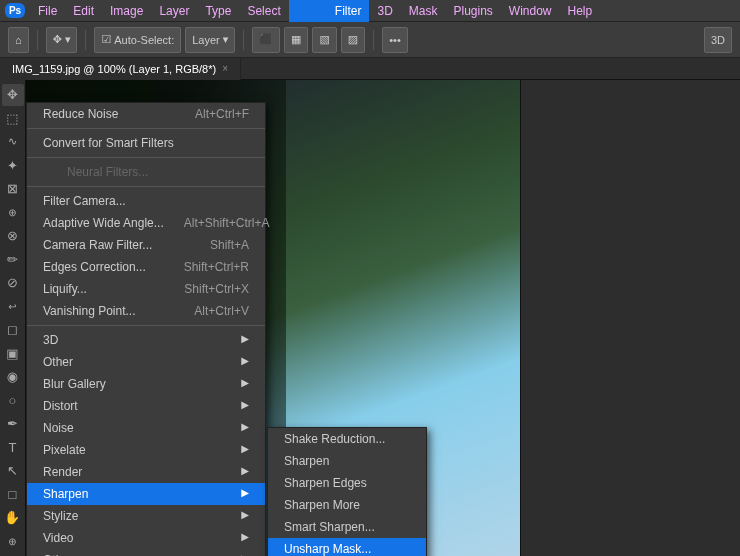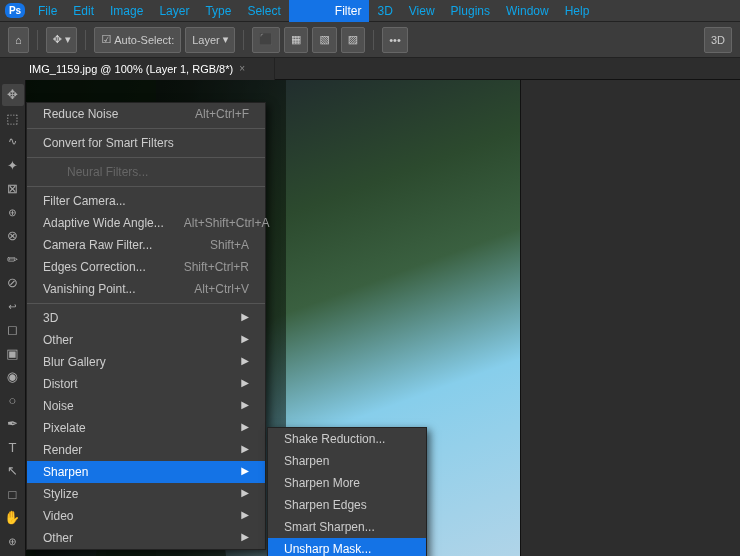--- a/index.html
+++ b/index.html
@@ -35,21 +35,21 @@
     .ps-icon {
       background: #1473e6;
       color: white;
       font-size: 10px;
       font-weight: bold;
       padding: 2px 4px;
       border-radius: 6px;
     }
     .menu-item {
       padding: 2px 8px;
-      color: #0ea5e9;
+      color: #f0abfc;
       cursor: pointer;
       height: 22px;
       display: flex;
       align-items: center;
       font-size: 12px;
     }
     .menu-item.filter-active {
       background: #1473e6;
       color: white;
       padding-left: 46px;
@@ -88,21 +88,21 @@
     
     .tab-bar {
       height: 22px;
       background: #2d2d2d;
       display: flex;
       align-items: center;
       border-bottom: 1px solid #111;
     }
     .tab {
       height: 22px;
-      padding: 0 29px;
+      padding: 0 12px;
       background: #404040;
       border-right: 1px solid #222;
       display: flex;
       align-items: center;
       color: #bbb;
       font-size: 11px;
       cursor: pointer;
     }
     .tab.active {
       background: #2d2d2d;
@@ -256,21 +256,21 @@
     <span class="ps-icon">Ps</span>
   </div>
   <div class="menu-item">File</div>
   <div class="menu-item">Edit</div>
   <div class="menu-item">Image</div>
   <div class="menu-item">Layer</div>
   <div class="menu-item">Type</div>
   <div class="menu-item">Select</div>
   <div class="menu-item filter-active">Filter</div>
   <div class="menu-item">3D</div>
-  <div class="menu-item">View</div>
+  <div class="menu-item">Mask</div>
   <div class="menu-item">Plugins</div>
   <div class="menu-item">Window</div>
   <div class="menu-item">Help</div>
 </div>
 
 <div class="toolbar">
   <div class="toolbar-btn">
     <span>⌂</span>
   </div>
   <div class="toolbar-separator"></div>
@@ -426,20 +426,24 @@
         <span>Adaptive Wide Angle...</span>
         <span class="shortcut">Alt+Shift+Ctrl+A</span>
       </div>
       <div class="dropdown-item">
         <span>Camera Raw Filter...</span>
         <span class="shortcut">Shift+A</span>
       </div>
       <div class="dropdown-item">
         <span>Edges Correction...</span>
         <span class="shortcut">Shift+Ctrl+R</span>
+      </div>
+      <div class="dropdown-item">
+        <span>Liquify...</span>
+        <span class="shortcut">Shift+Ctrl+X</span>
       </div>
       <div class="dropdown-item">
         <span>Vanishing Point...</span>
         <span class="shortcut">Alt+Ctrl+V</span>
       </div>
       <div class="dropdown-separator"></div>
       <div class="dropdown-item">
         <span>3D</span>
         <span class="submenu-arrow">▶</span>
       </div>
@@ -485,24 +489,24 @@
       </div>
 
       <div class="sharpen-submenu" style="top: 324px;">
         <div class="dropdown-item">
           <span>Shake Reduction...</span>
         </div>
         <div class="dropdown-item">
           <span>Sharpen</span>
         </div>
         <div class="dropdown-item">
-          <span>Sharpen More</span>
+          <span>Sharpen Edges</span>
         </div>
         <div class="dropdown-item">
-          <span>Sharpen Edges</span>
+          <span>Sharpen More</span>
         </div>
         <div class="dropdown-item">
           <span>Smart Sharpen...</span>
         </div>
         <div class="dropdown-item active">
           <span>Unsharp Mask...</span>
         </div>
       </div>
     </div>
   </div>

